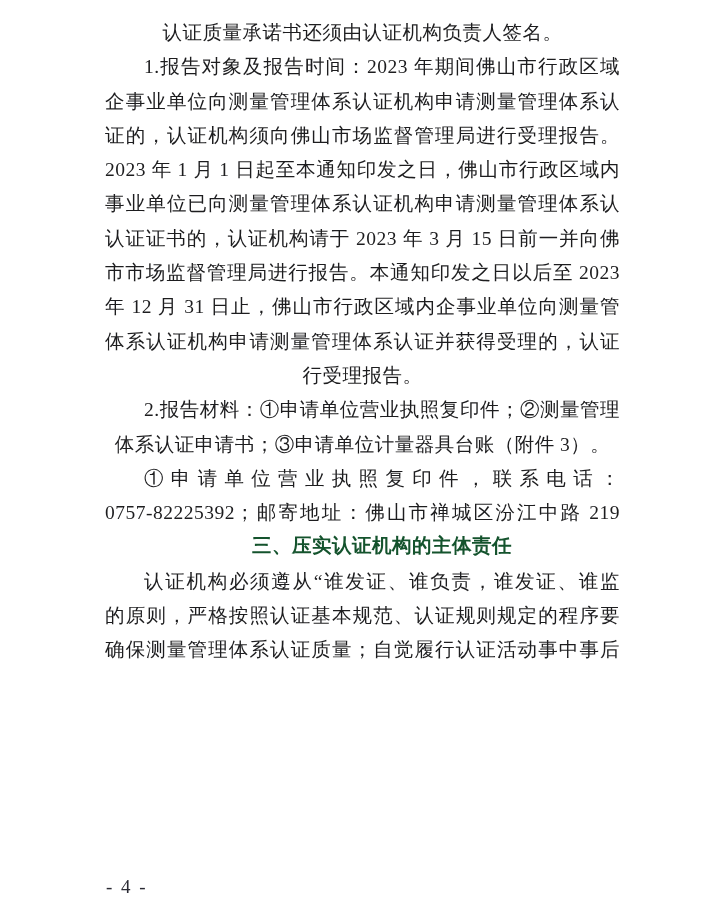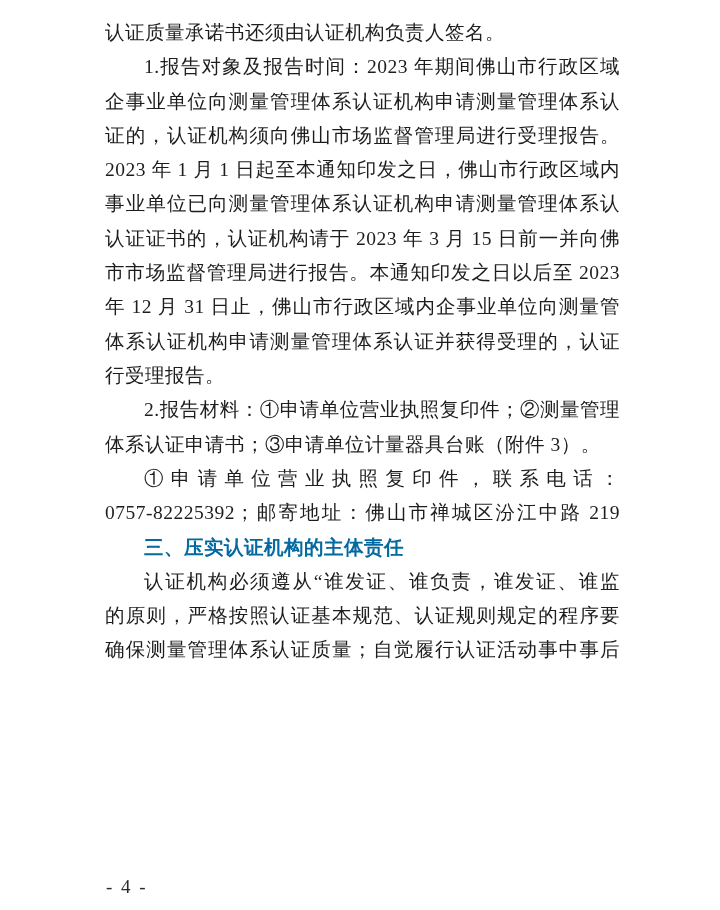--- a/index.html
+++ b/index.html
@@ -20,37 +20,37 @@
     left: 105px;
     top: 16px;
     width: 515px;
   }
   .line {
     height: 34.3px;
     line-height: 34.3px;
     font-size: 19.5px;
     color: #1d1d1f;
     overflow: hidden;
-    text-align: left;
+    text-align: center;
     letter-spacing: 0.5px;
   }
   .line.indent,
   .line.indent-justify,
   .line.heading {
     text-indent: 2em;
   }
   .line.justify,
   .line.indent-justify {
     text-align: justify;
     text-align-last: justify;
   }
   .line.heading {
-    font-family: Liberation Sans, sans-serif;
+    font-family: Liberation Mono, monospace;
     font-weight: bold;
-    color: #0369a1;
+    color: #14532d;
   }
   .page-number {
     position: absolute;
     left: 106px;
     top: 876px;
     font-size: 19px;
     letter-spacing: 2px;
     color: #2a2a33;
     font-family: "Liberation Serif", "DejaVu Serif", serif;
   }

